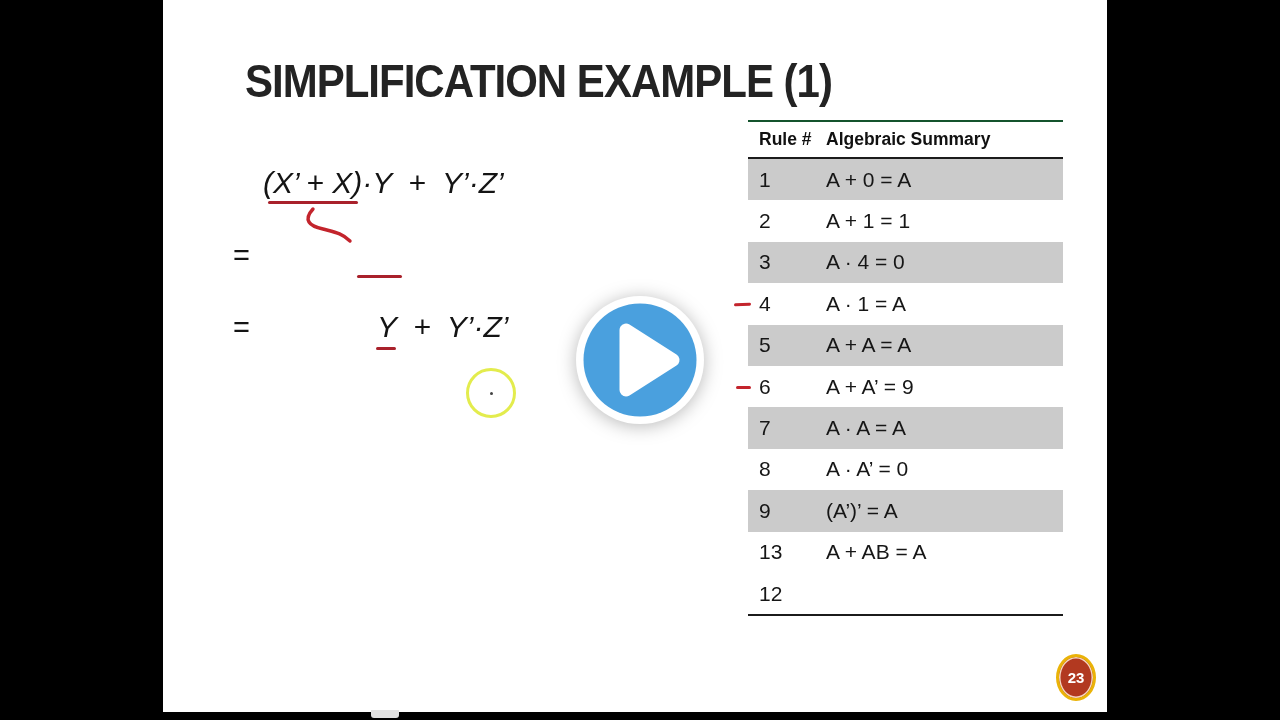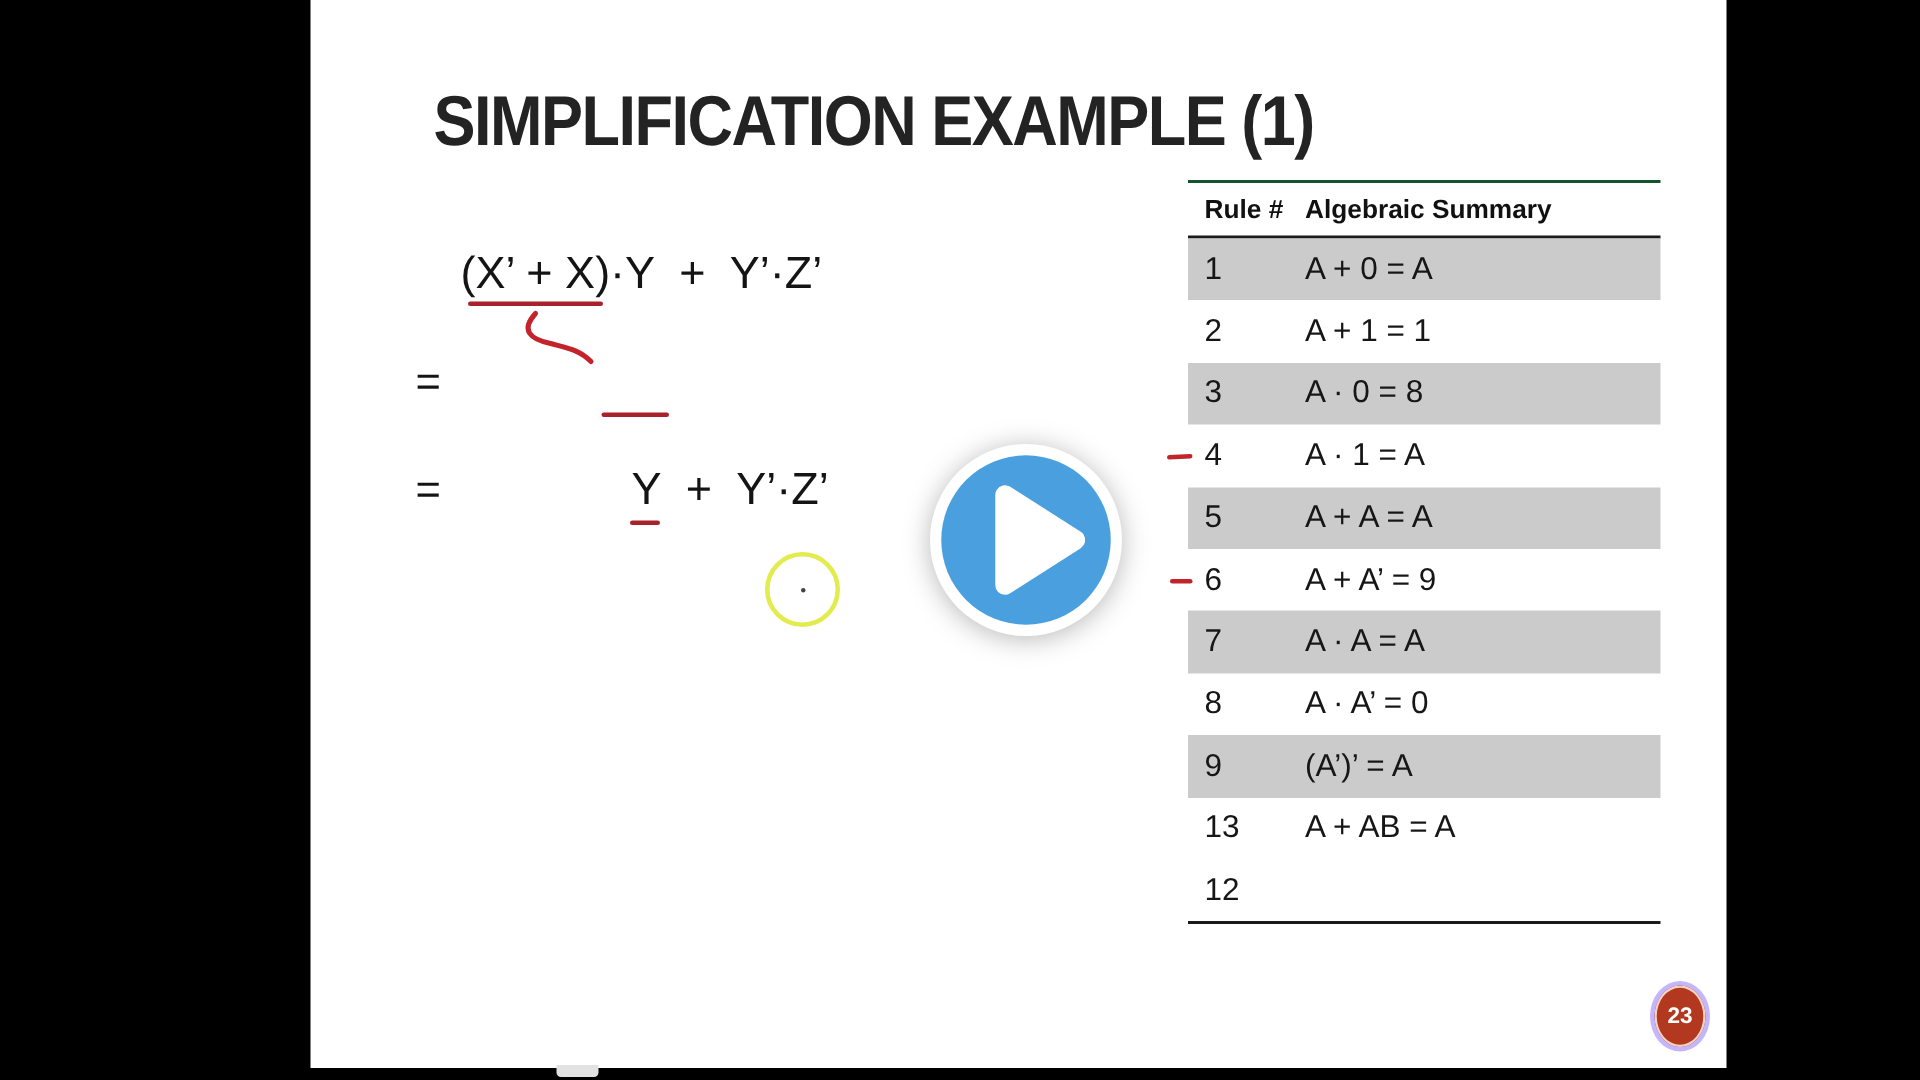--- a/index.html
+++ b/index.html
@@ -2,29 +2,29 @@
 <html><head>
 <meta charset="utf-8">
 <style>
   * { margin:0; padding:0; box-sizing:border-box; }
   html,body { width:1280px; height:720px; background:#000; overflow:hidden;
               font-family:"Liberation Sans", sans-serif; }
   #stage { position:relative; width:1280px; height:720px; background:#000; }
 
   
   .slide { position:absolute; left:163px; top:0; width:944px; height:712px;
-           background:#ffffff;margin-left:44px; }
+           background:#ffffff; }
 
   .title { position:absolute; left:82px; top:54px; font-size:42px; font-weight:600;
            color:#232323; letter-spacing:-1px; transform:scaleY(1.12);
            transform-origin:left top; white-space:pre; }
 
   
   .eq { position:absolute; font-size:30px; line-height:36px; color:#141414;
-        white-space:pre; }
+        white-space:pre;font-style:italic; }
   .eq-sign { position:absolute; font-size:29px; line-height:36px; color:#141414; }
   .redline { position:absolute; height:3px; background:#a9212b; border-radius:2px; }
   .ann-svg { position:absolute; left:0; top:0; width:944px; height:712px;
              pointer-events:none; }
 
   
   .cursor-ring { position:absolute; left:303px; top:368px; width:50px; height:50px;
                  border:3.5px solid #e3ec4d; border-radius:50%; }
   .cursor-dot { position:absolute; left:50%; top:50%; width:3px; height:3px;
                 margin:-1.5px 0 0 -1.5px; background:#444; border-radius:50%; }
@@ -46,21 +46,21 @@
   .t-row.shaded { background:#cbcbcb; }
   .t-bottom { border-top:2px solid #1b1b1b; }
   .marker { position:absolute; top:50%; height:3px; background:#c3242c;
             border-radius:2px; }
   .marker.m4  { left:-14px; width:17px; margin-top:-1px; transform:rotate(-3deg); }
   .marker.m6  { left:-12px; width:15px; margin-top:-1px; }
   .marker.m11 { left:-22px; width:24px; height:3.5px; margin-top:-2px; transform:rotate(-2deg); }
 
   
   .page-badge { position:absolute; left:893px; top:654px; width:40px; height:47px;
-                background:#b23920; border:3px solid #c4b5fd; border-radius:50%;
+                background:#b23920; border:3px solid #eab308; border-radius:50%;
                 box-shadow:inset 0 0 0 1.5px rgba(255,240,222,0.85);
                 display:flex; align-items:center; justify-content:center;
                 color:#ffffff; font-weight:bold; font-size:15px; z-index:5; }
 
   
   .bar-bottom { position:absolute; left:0; top:712px; width:1280px; height:8px;
                 background:#000; }
   .seek-notch { position:absolute; left:371px; top:710px; width:28px; height:8px;
                 background:#e2e2e2; border-radius:0 0 3px 3px; z-index:6; }
 </style>
@@ -108,21 +108,21 @@
       <div class="t-row shaded">
         <span class="col-num">1</span>
         <span>A + 0 = A</span>
       </div>
       <div class="t-row">
         <span class="col-num">2</span>
         <span>A + 1 = 1</span>
       </div>
       <div class="t-row shaded">
         <span class="col-num">3</span>
-        <span>A · 0 = 8</span>
+        <span>A · 4 = 0</span>
       </div>
       <div class="t-row">
         <span class="marker m4"></span>
         <span class="col-num">4</span>
         <span>A · 1 = A</span>
       </div>
       <div class="t-row shaded">
         <span class="col-num">5</span>
         <span>A + A = A</span>
       </div>

